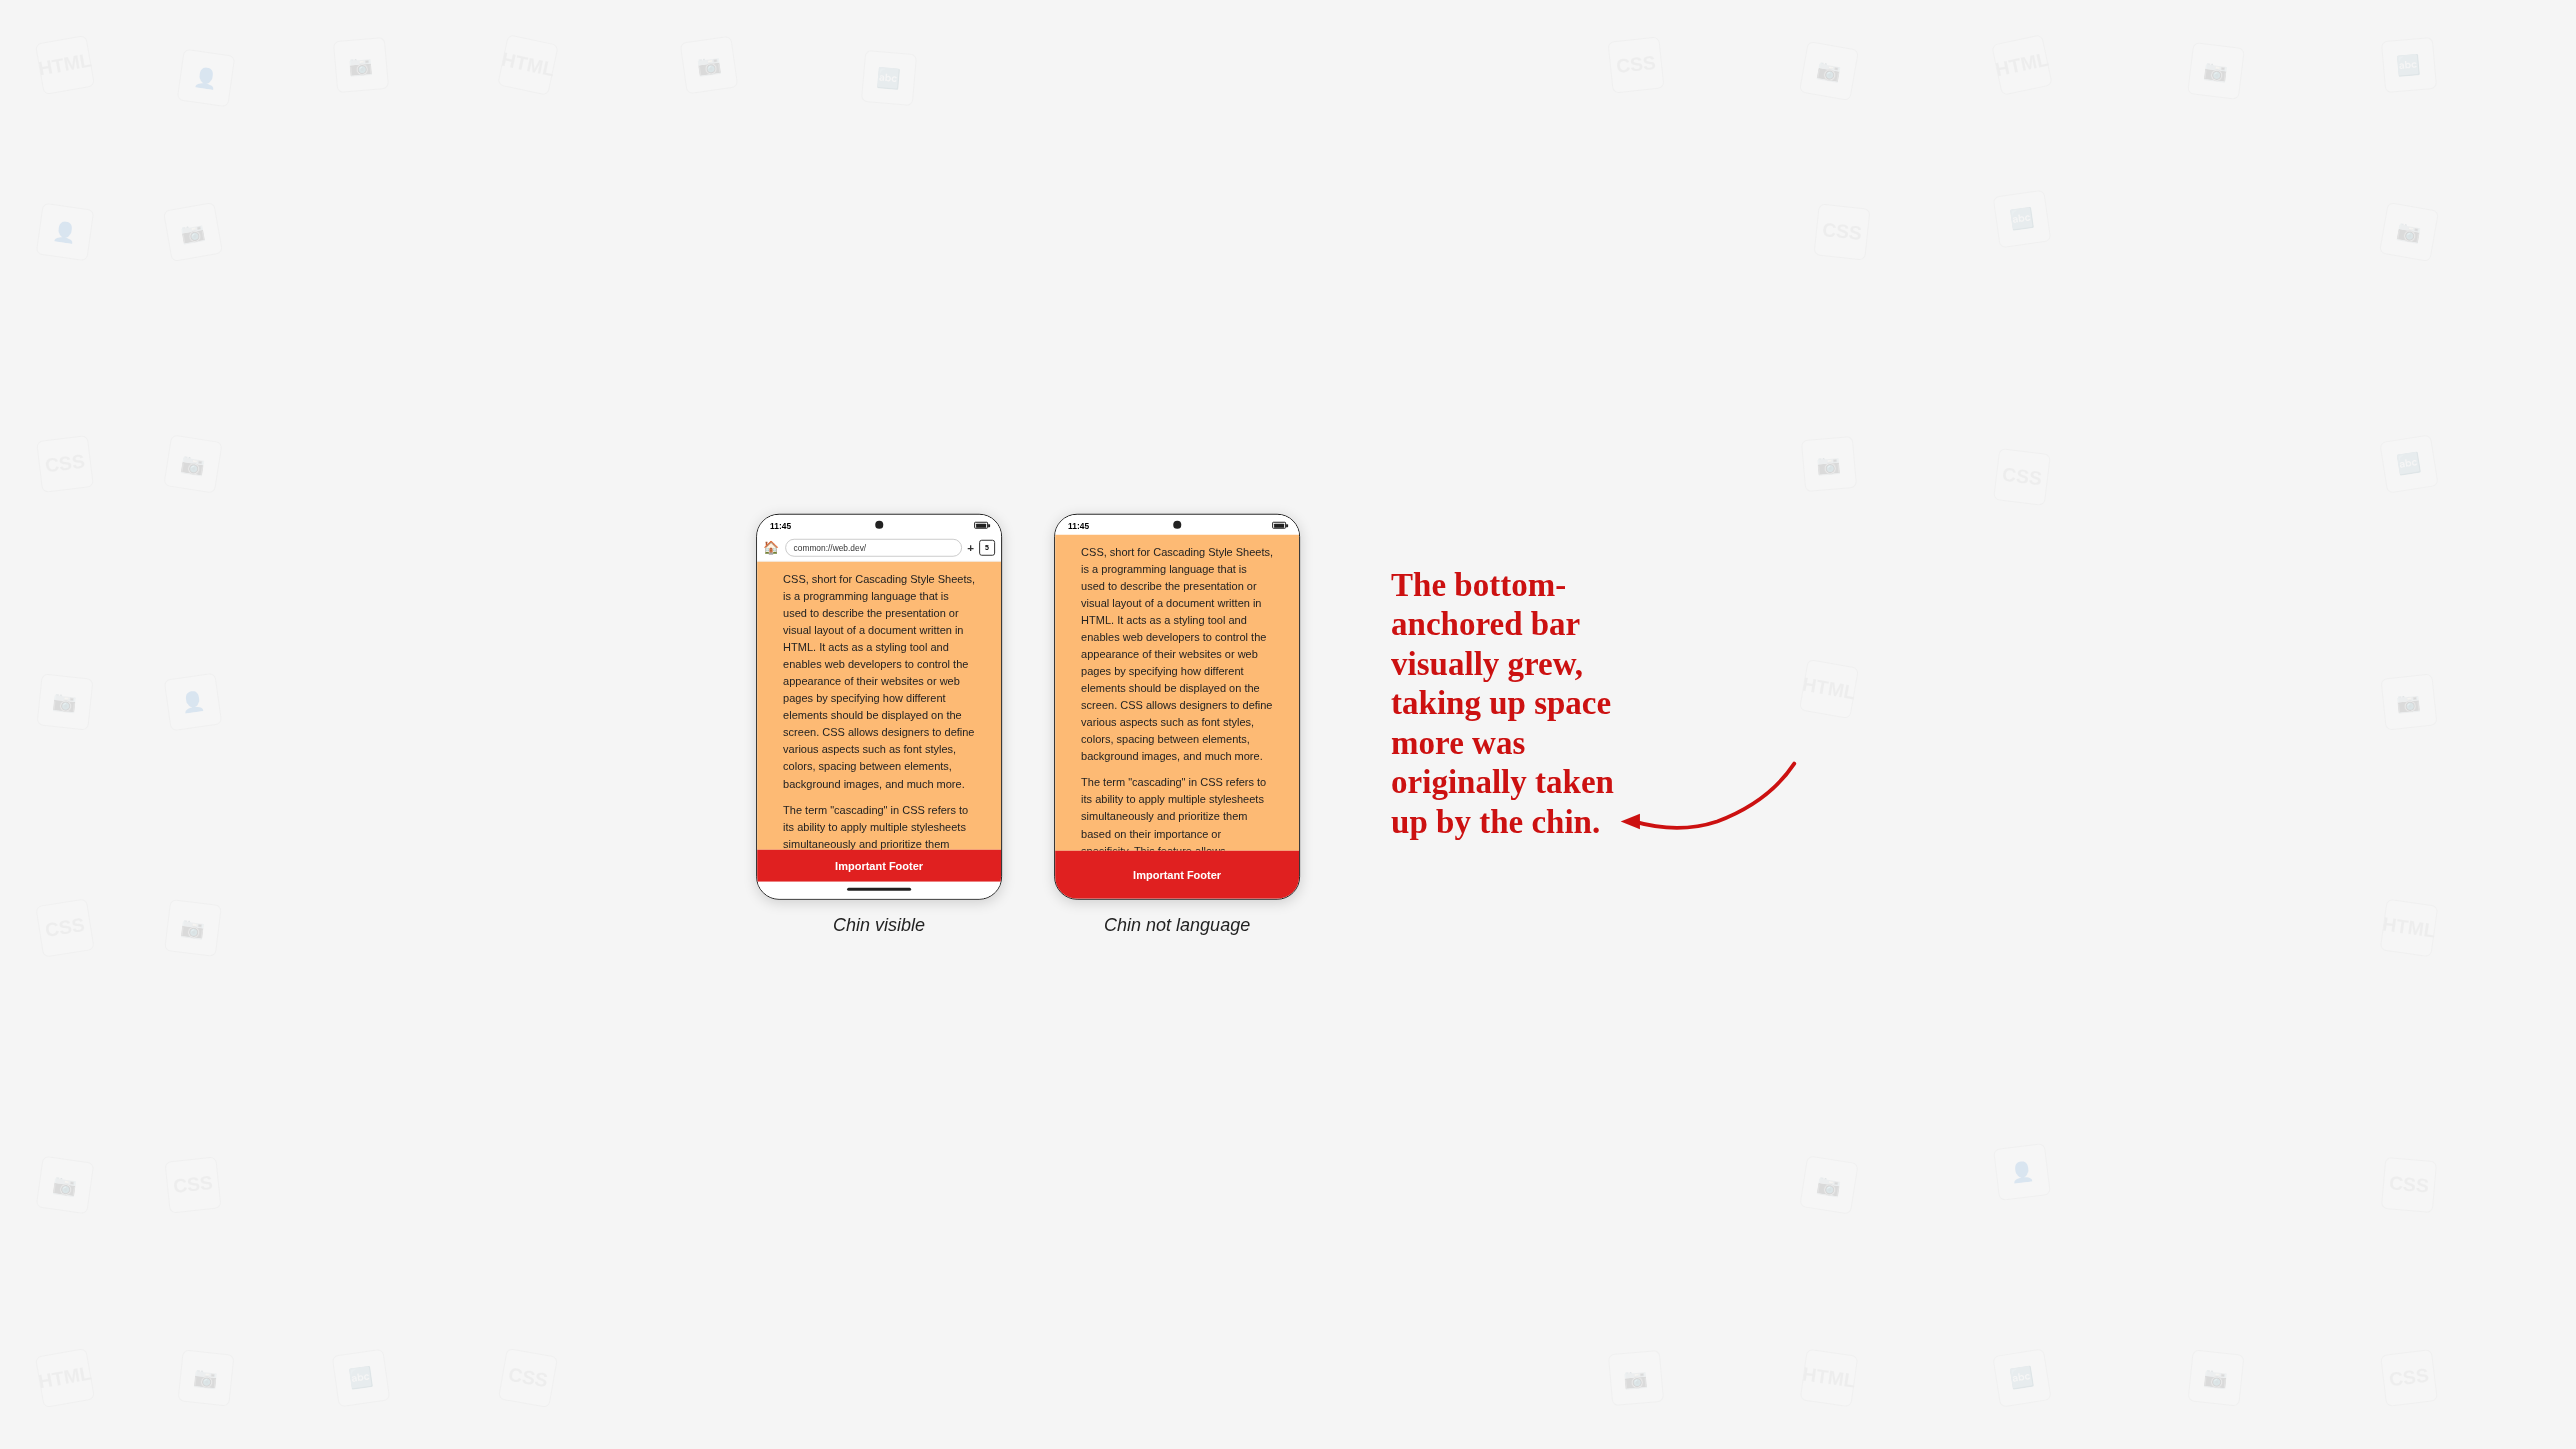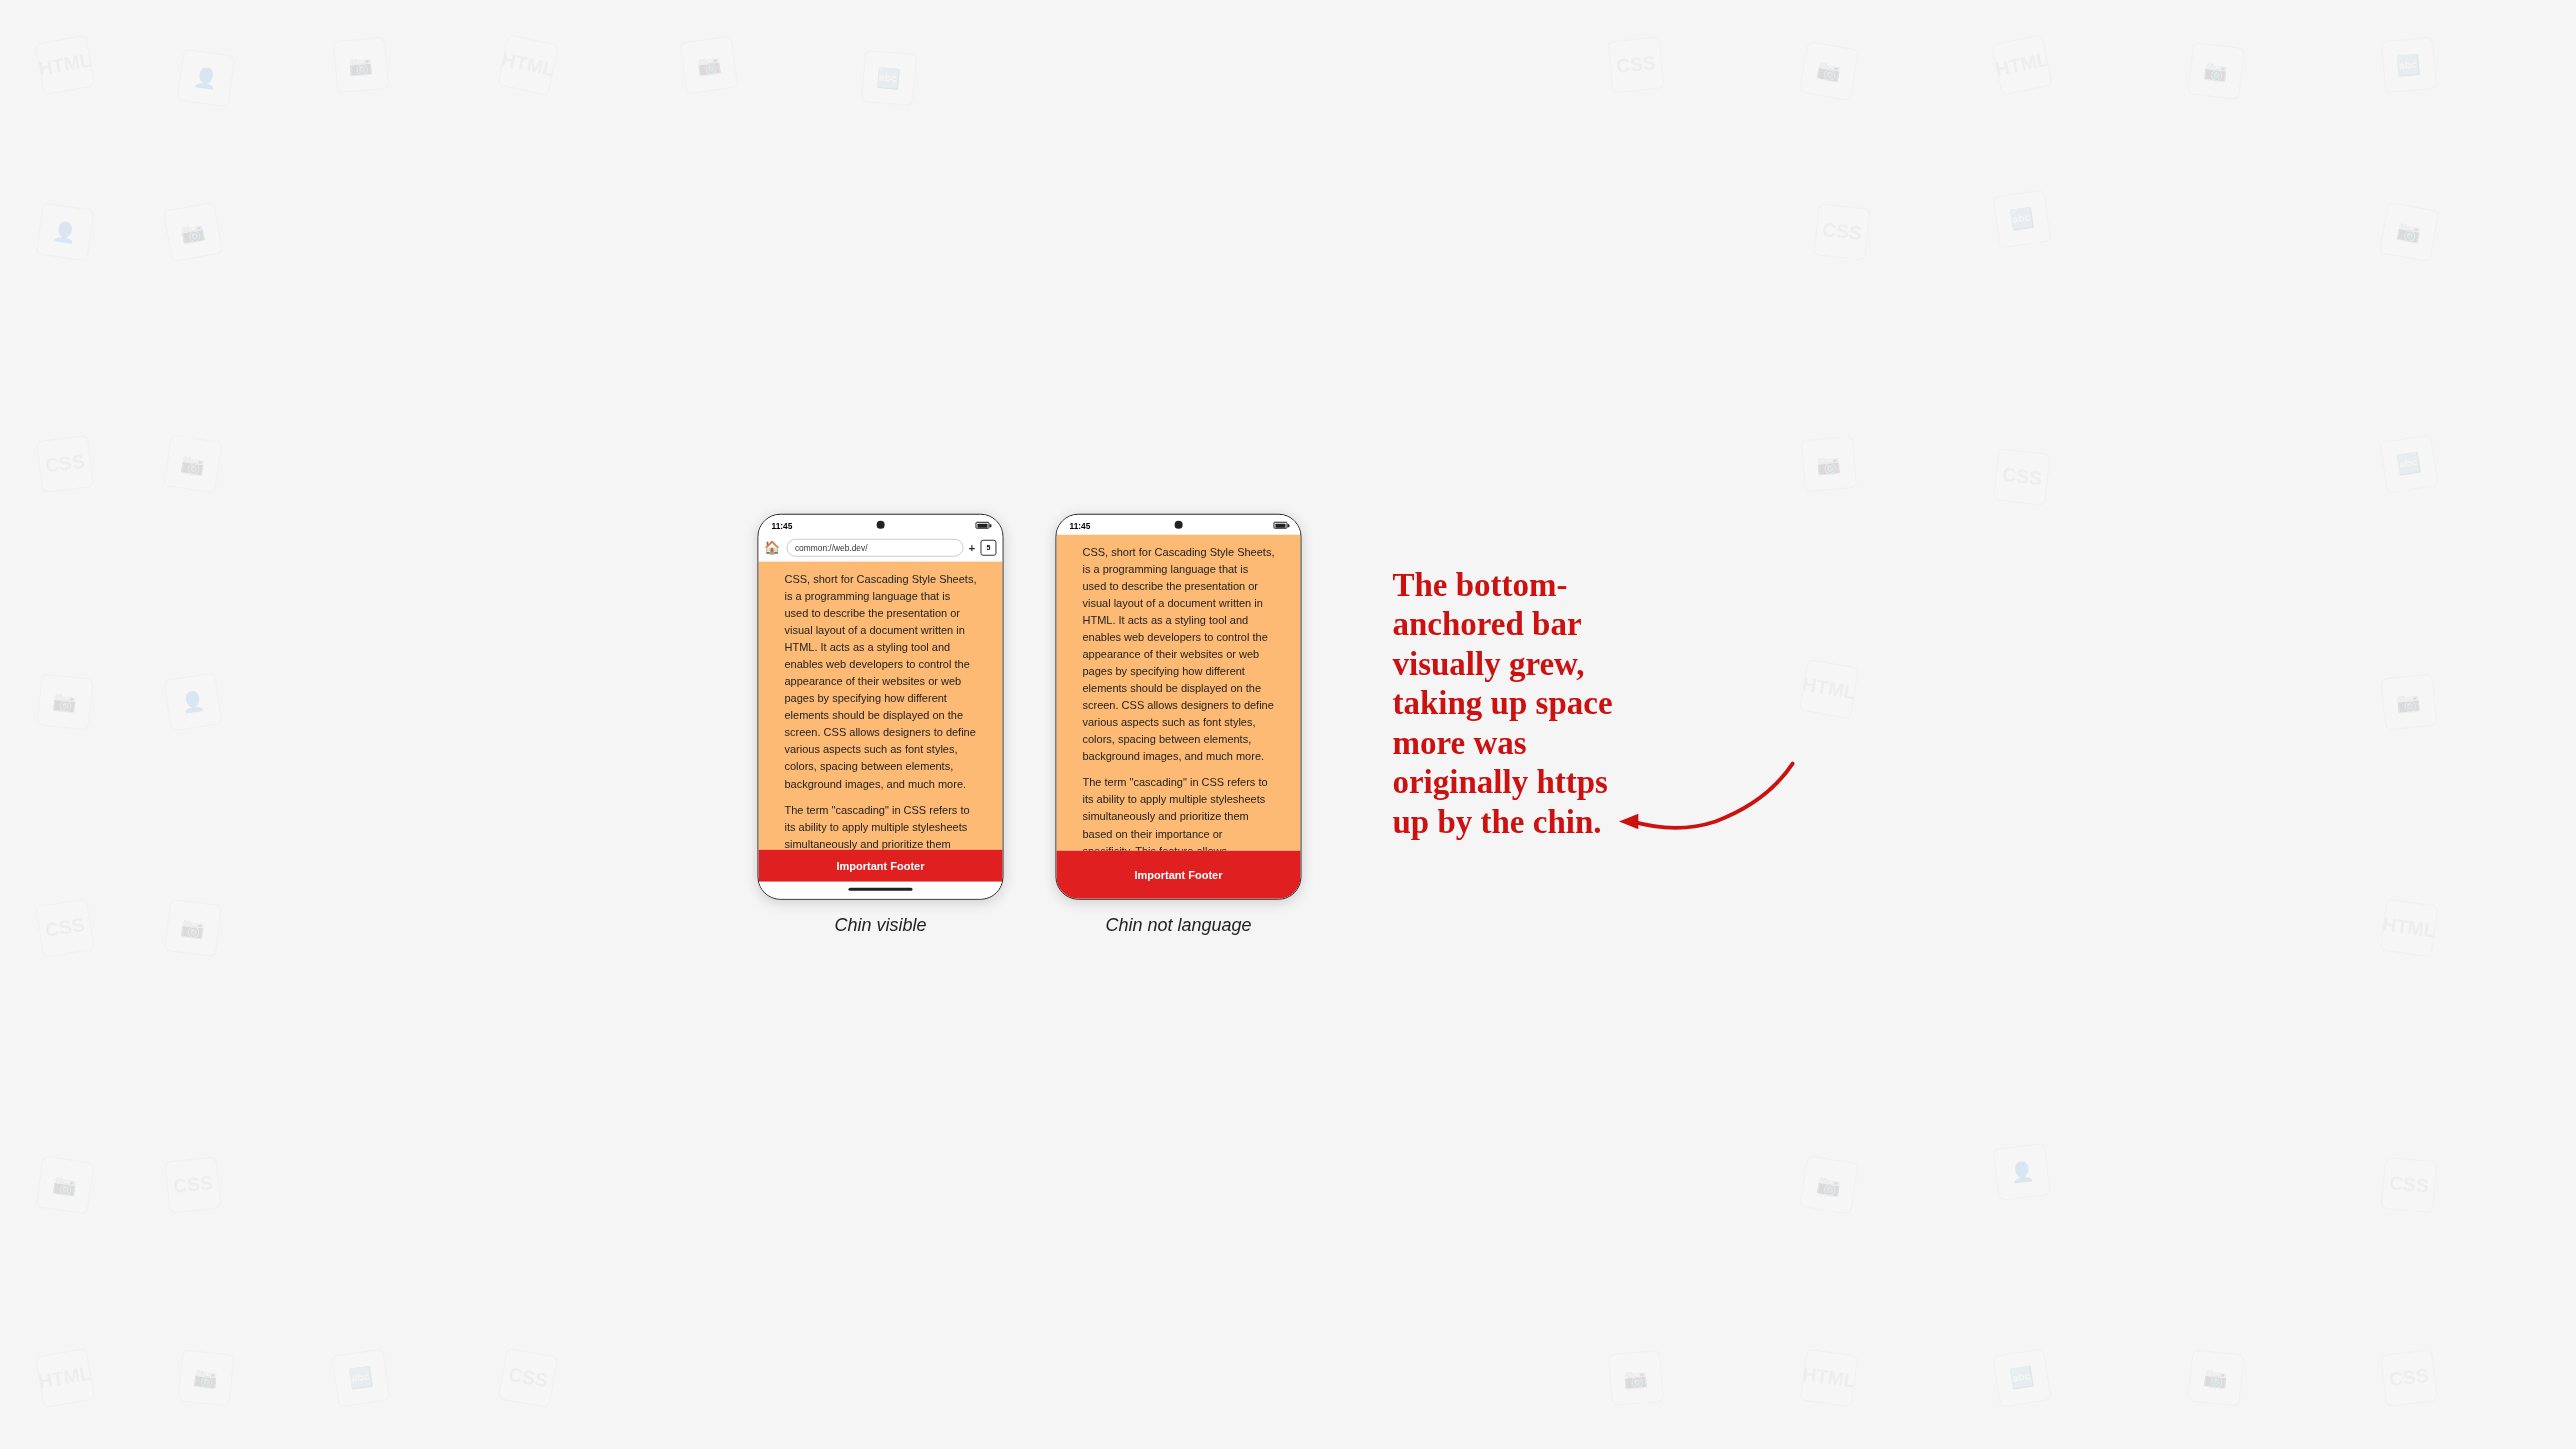--- a/index.html
+++ b/index.html
@@ -441,21 +441,21 @@
         <p>The term "cascading" in CSS refers to its ability to apply multiple stylesheets simultaneously and prioritize them based on their importance or specificity. This feature allows developers to create consistent designs across multiple web pages by defining common</p>
       </div>
 
       <div class="phone-footer" style="padding:18px 10.3px;">Important Footer</div>
     </div>
     <div class="phone-caption">Chin not language</div>
   </div>
 
   <div class="annotation-container" style="margin-top:52px;">
     <div class="annotation-text">
-      The bottom-<br>anchored bar<br>visually grew,<br>taking up space<br><span>more was</span><br><span>originally https</span><br>up by the chin.
+      The bottom-<br>anchored bar<br>visually grew,<br>taking up space<br><span>more was</span><br><span>originally taken</span><br>up by the chin.
     </div>
 
     <div class="arrow-container">
       <svg class="arrow-svg" viewBox="0 0 320 140" xmlns="http://www.w3.org/2000/svg">
         <path d="M 280 20 Q 240 80 160 110 Q 100 130 30 110" stroke="#cc1111" stroke-width="6" fill="none" stroke-linecap="round"></path>
 
         <polygon points="10,110 40,98 40,122" fill="#cc1111"></polygon>
       </svg>
     </div>
   </div>

